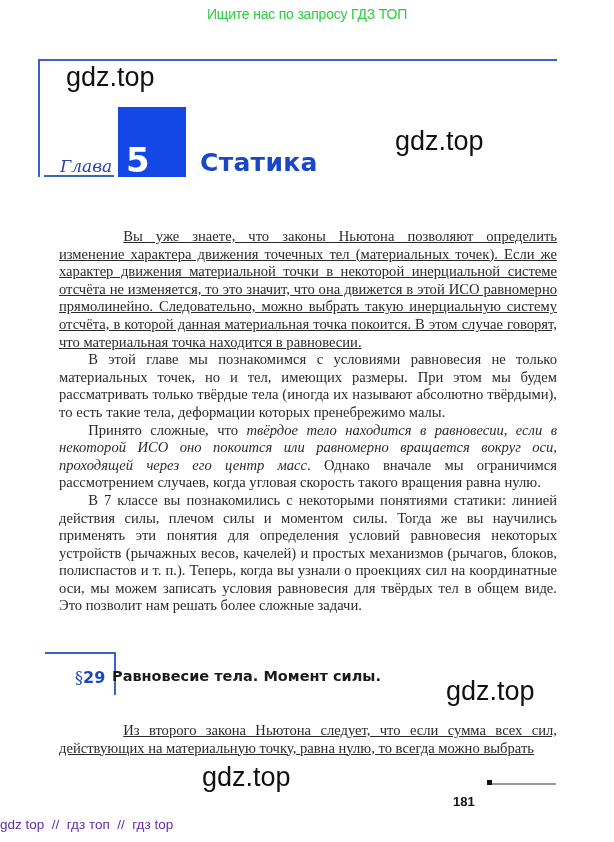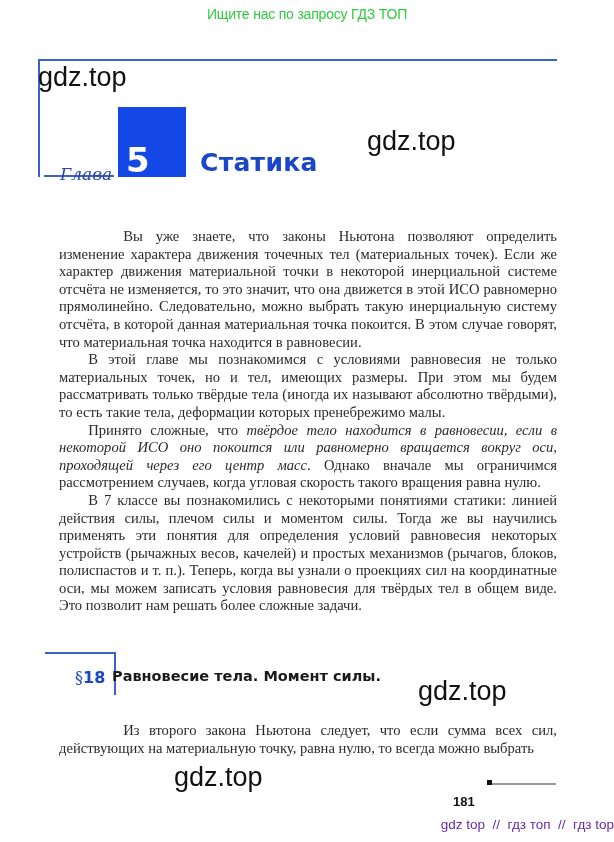--- a/index.html
+++ b/index.html
@@ -1,38 +1,38 @@
 <!DOCTYPE html>
 <html><head>
 <meta charset="utf-8">
 <style>
   html, body { margin: 0; padding: 0; background: #ffffff; }
   body { width: 614px; height: 842px; position: relative; overflow: hidden; font-family: "DejaVu Serif", serif; color: #222; }
   .top-banner { position: absolute; top: 6px; left: 0; width: 614px; text-align: center; font-family: "Liberation Sans", sans-serif; font-size: 14px; color: #2ecc40; letter-spacing: -0.2px; }
-  .wm { position: absolute; font-family: "Liberation Sans", sans-serif; color: #111; font-size: 27px; }
+  .wm { position: absolute; font-family: "Liberation Sans", sans-serif; color: #111; font-size: 27px; padding-left: 28px; }
   .frame-top { position: absolute; left: 38px; top: 59px; width: 519px; height: 2px; background: #3a62c8; }
   .frame-left { position: absolute; left: 38px; top: 59px; width: 2px; height: 118px; background: #3a62c8; }
   .frame-bottom { position: absolute; left: 44px; top: 175px; width: 70px; height: 1.5px; background: #3a62c8; }
-  .chapter-label { position: absolute; left: 60px; top: 164px; font-family: "DejaVu Serif", serif; font-style: italic; font-size: 17px; color: #2a44b0; }
+  .chapter-label { position: absolute; left: 60px; top: 156px; font-family: "DejaVu Serif", serif; font-style: italic; font-size: 17px; color: #2a44b0; }
   .chapter-box { position: absolute; left: 118px; top: 107px; width: 68px; height: 70px; background: #1448e6; }
   .chapter-num { position: absolute; left: 8px; bottom: 0px; font-family: "DejaVu Sans", sans-serif; font-weight: bold; font-size: 34px; color: #ffffff; line-height: 1; }
   .chapter-title { position: absolute; left: 200px; top: 148px; font-family: "DejaVu Sans", sans-serif; font-weight: bold; font-size: 25px; color: #1a46c8; letter-spacing: 0.3px; }
   .body-text { position: absolute; left: 59px; width: 498px; font-family: "Liberation Serif", serif; font-size: 14.6px; line-height: 17.6px; text-align: justify; color: #2a2a2a; }
   .body-text p { margin: 0; text-indent: 2em; }
-  .body-text p.first { text-indent: 4.4em; }
+  .body-text p.first { text-indent: 4.4em; text-decoration: underline; }
   .body-text em { font-style: italic; margin-top: 29px; }
   .section-box-top { position: absolute; left: 45px; top: 652px; width: 70px; height: 1.5px; background: #3a62c8; }
   .section-box-right { position: absolute; left: 114px; top: 652px; width: 1.5px; height: 43px; background: #3a62c8; }
   .section-num { position: absolute; left: 75px; top: 668px; font-size: 16px; color: #1a46c8; font-family: "DejaVu Sans", sans-serif; font-weight: bold; }
   .section-num .para { font-family: "DejaVu Serif", serif; font-weight: normal; }
   .section-title { position: absolute; left: 112px; top: 667px; font-family: "DejaVu Sans", sans-serif; font-weight: bold; font-size: 14.5px; line-height: 18px; color: #1a1a1a; }
   .page-num { position: absolute; left: 453px; top: 794px; font-family: "Liberation Sans", sans-serif; font-weight: bold; font-size: 13px; color: #111; }
   .page-square { position: absolute; left: 487px; top: 780px; width: 5px; height: 5px; background: #111; }
   .page-line { position: absolute; left: 492px; top: 783px; width: 64px; height: 1.5px; background: #999; }
-  .footer-links { position: absolute; top: 817px; left: 0; width: 614px; text-align: right; font-family: "Liberation Sans", sans-serif; font-size: 13.5px; color: #6a2aa8; }
+  .footer-links { position: absolute; top: 817px; left: 0; width: 614px; text-align: left; font-family: "Liberation Sans", sans-serif; font-size: 13.5px; color: #6a2aa8; }
 </style>
 </head>
 <body>
 
 <div class="top-banner">Ищите нас по запросу ГДЗ ТОП</div>
 
 <div class="frame-top"></div>
 <div class="frame-left"></div>
 <div class="frame-bottom"></div>
 
@@ -47,21 +47,21 @@
 
 <div class="body-text" style="top:228px;">
   <p class="first"><span>Вы уже знаете, что законы Ньютона позволяют определить изменение характера движения точечных тел (материальных точек). Если же характер движения материальной точки в некоторой инерциальной системе отсчёта не изменяется, то это значит, что она движется в этой ИСО равномерно прямолинейно. Следовательно, можно выбрать такую инерциальную систему отсчёта, в которой данная материальная точка покоится. В этом случае говорят, что материальная точка находится в равновесии.</span></p>
   <p><span>В этой главе мы познакомимся с условиями равновесия не только материальных точек, но и тел, имеющих размеры. При этом мы будем рассматривать только твёрдые тела (иногда их называют абсолютно твёрдыми), то есть такие тела, деформации которых пренебрежимо малы.</span></p>
   <p><span>Принято сложные, что </span><em>твёрдое тело находится в равновесии, если в некоторой ИСО оно покоится или равномерно вращается вокруг оси, проходящей через его центр масс</em><span>. Однако вначале мы ограничимся рассмотрением случаев, когда угловая скорость такого вращения равна нулю.</span></p>
   <p><span>В 7 классе вы познакомились с некоторыми понятиями статики: линией действия силы, плечом силы и моментом силы. Тогда же вы научились применять эти понятия для определения условий равновесия некоторых устройств (рычажных весов, качелей) и простых механизмов (рычагов, блоков, полиспастов и т. п.). Теперь, когда вы узнали о проекциях сил на координатные оси, мы можем записать условия равновесия для твёрдых тел в общем виде. Это позволит нам решать более сложные задачи.</span></p>
 </div>
 
 <div class="section-box-top"></div>
 <div class="section-box-right"></div>
-<div class="section-num"><span class="para">§</span><span>18</span></div>
+<div class="section-num"><span class="para">§</span><span>29</span></div>
 <div class="section-title">
   <div>Равновесие тела. Момент силы.</div>
 </div>
 <div class="wm" style="left:418px; top:676px;">gdz.top</div>
 
 <div class="body-text" style="top:722px;">
   <p class="first">Из второго закона Ньютона следует, что если сумма всех сил, действующих на материальную точку, равна нулю, то всегда можно выбрать</p>
 </div>
 
 <div class="wm" style="left:174px; top:762px;">gdz.top</div>

